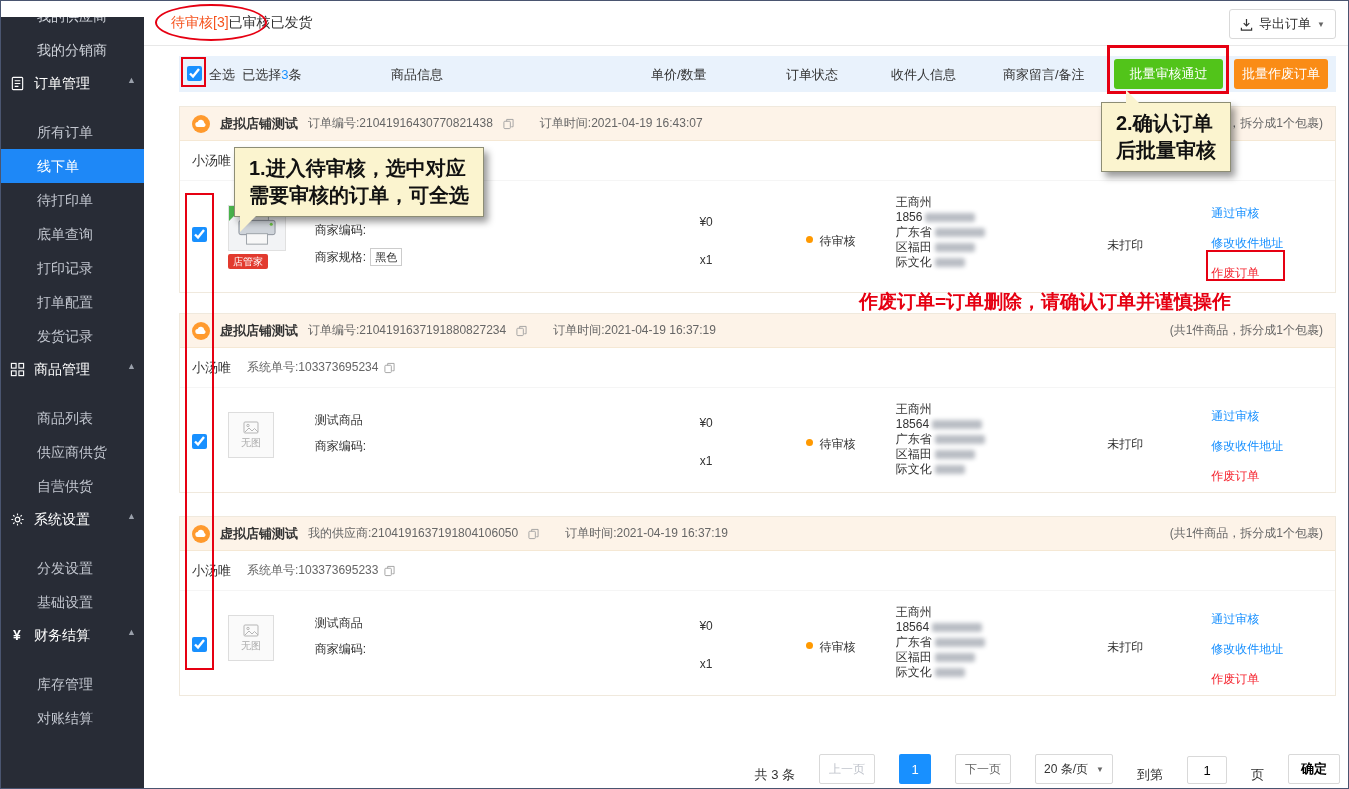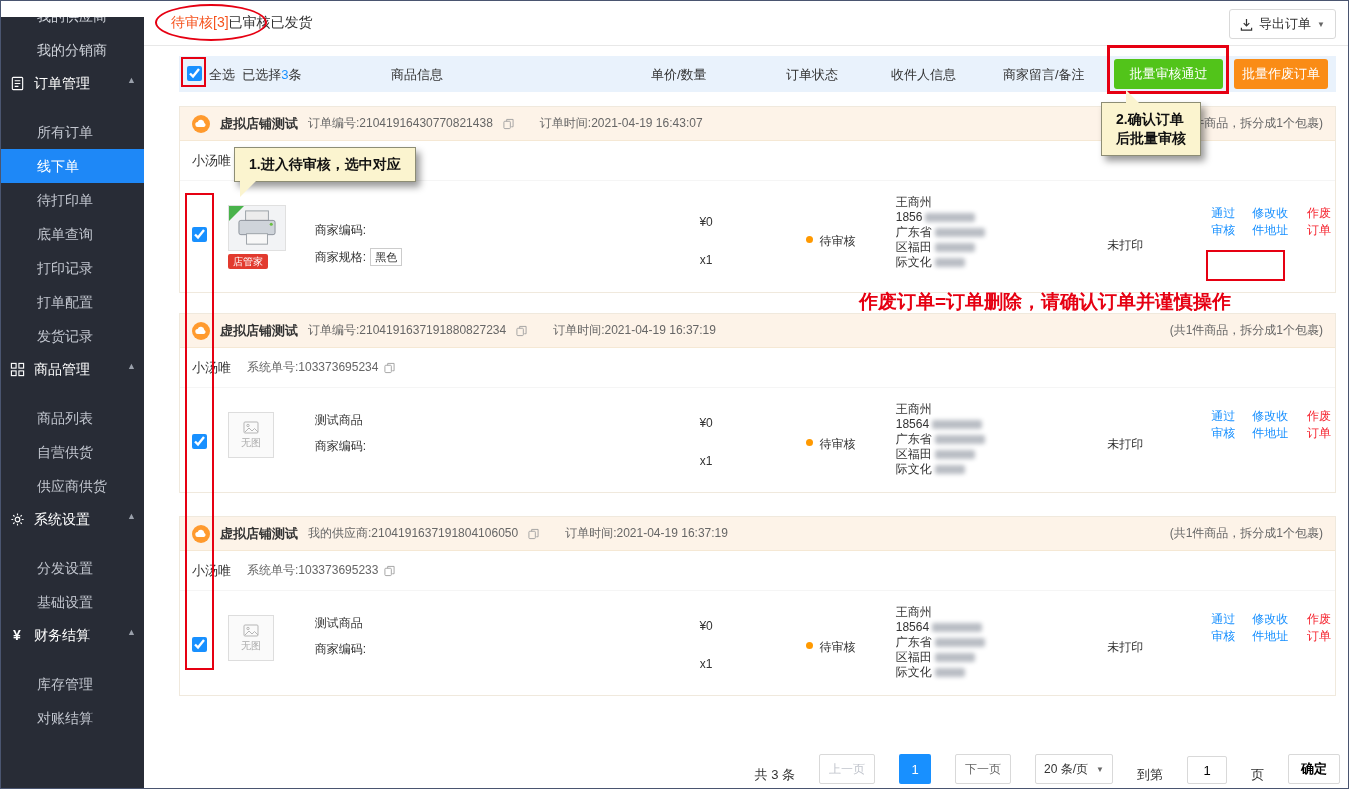--- a/index.html
+++ b/index.html
@@ -59,42 +59,42 @@
   .p-name { min-height:14px; }
   .spec-box { display:inline-block; border:1px solid #ccc; padding:0 4px; margin-left:4px; font-size:11px; line-height:16px; background:#fff; }
   .c-price { width:120px; text-align:center; font-size:12px; color:#333; padding-top:34px; }
   .c-price .qty { margin-top:24px; }
   .c-status { width:130px; padding-top:52px; display:flex; align-items:flex-start; justify-content:center; gap:6px; font-size:12px; color:#333; }
   .dot { width:7px; height:7px; border-radius:50%; background:#ff9900; margin-top:3px; flex:none; }
   .c-receiver { width:150px; padding-top:14px; font-size:12px; color:#333; line-height:15px; }
   .r-line { display:flex; align-items:center; gap:3px; white-space:nowrap; }
   .blur { display:inline-block; height:9px; background:#b9bdc4; border-radius:2px; filter:blur(2px); } .b30{width:30px} .b40{width:40px} .b50{width:50px}
   .c-print { width:160px; text-align:center; padding-top:56px; font-size:12px; color:#333; }
-  .c-actions { width:130px; padding-top:24px; padding-left:6px; display:flex; flex-direction:row; gap:13px; font-size:12px; }
+  .c-actions { width:130px; padding-top:24px; padding-left:6px; display:flex; flex-direction:column; gap:13px; font-size:12px; }
   .c-actions a { color:#1890ff; cursor:pointer; text-decoration:none; }
   .c-actions a.red { color:#f5222d; }
 
   
   .pagination { position:absolute; right:8px; top:753px; display:flex; align-items:flex-end; gap:24px; font-size:13px; color:#333; }
   .pg-btn { min-width:56px; height:30px; border:1px solid #d9d9d9; background:#fff; border-radius:2px; display:flex; align-items:center; justify-content:center; font-size:12px; color:#666; cursor:pointer; padding:0 8px; }
   .pg-btn.disabled { color:#c0c4cc; cursor:default; }
   .pg-cur { width:32px; height:30px; background:#1890ff; color:#fff; display:flex; align-items:center; justify-content:center; border-radius:2px; font-size:13px; cursor:pointer; }
   .pg-select { height:30px; border:1px solid #d9d9d9; border-radius:2px; display:flex; align-items:center; gap:8px; padding:0 8px; font-size:12px; color:#333; cursor:pointer; background:#fff; }
   .pg-input { width:40px; height:28px; border:1px solid #d9d9d9; border-radius:2px; text-align:center; font-size:13px; }
   .pg-confirm { height:30px; padding:0 12px; border:1px solid #d9d9d9; background:#fff; font-size:13px; font-weight:bold; border-radius:2px; cursor:pointer; }
 
   
   .ann-layer { position:absolute; inset:0; pointer-events:none; z-index:60; }
   .ann-rect { position:absolute; border:2px solid #e60012; }
   .ann-ellipse { position:absolute; left:154px; top:3px; width:112px; height:37px; border:2px solid #e60012; border-radius:50%; }
   .r-headercheck { left:180px; top:56px; width:25px; height:30px; }
   .r-batch { left:1106px; top:44px; width:122px; height:49px; border-width:3px; }
   .r-colcheck { left:184px; top:192px; width:29px; height:477px; }
   .r-cancel { left:1205px; top:249px; width:79px; height:31px; }
-  .callout { position:absolute; background:#fbf4cf; border:1px solid #8d8d75; box-shadow:4px 5px 7px rgba(0,0,0,.4); padding:7px 14px; font-size:14px; font-weight:600; color:#111; line-height:1.35; white-space:nowrap; }
+  .callout { position:absolute; background:#fbf4cf; border:1px solid #8d8d75; box-shadow:4px 5px 7px rgba(0,0,0,.4); padding:7px 14px; font-size:20px; font-weight:600; color:#111; line-height:1.35; white-space:nowrap; }
   .c1 { left:233px; top:146px; }
   .c2 { left:1100px; top:101px; }
   .ptr-down { position:absolute; left:5px; bottom:-16px; width:0; height:0; border-top:17px solid #fbf4cf; border-right:17px solid transparent; }
   .ptr-up { position:absolute; left:24px; top:-13px; width:0; height:0; border-bottom:13px solid #fbf4cf; border-right:13px solid transparent; }
   .ann-warning { position:absolute; left:858px; top:288px; font-size:19px; font-weight:bold; color:#e60012; white-space:nowrap; }
 </style>
 </head>
 <body>
 
 <div class="page">
@@ -127,22 +127,22 @@
             <rect x="1.5" y="1.5" width="5" height="5"></rect>
             <rect x="9.5" y="1.5" width="5" height="5"></rect>
             <rect x="1.5" y="9.5" width="5" height="5"></rect>
             <rect x="9.5" y="9.5" width="5" height="5"></rect>
           </svg>
       </span>
       <span class="g-label">商品管理</span>
       <span class="g-arrow">▲</span>
     </div>
     <div class="side-sub">商品列表</div>
+    <div class="side-sub">供应商供货</div>
     <div class="side-sub">自营供货</div>
-    <div class="side-sub">供应商供货</div>
 
     <div class="side-group">
       <span class="g-icon">
         <svg width="15" height="15" viewBox="0 0 16 16" fill="none" stroke="#fff" stroke-width="1.2">
             <circle cx="8" cy="8" r="2.5"></circle>
             <path d="M8 1.5v2M8 12.5v2M1.5 8h2M12.5 8h2M3.4 3.4l1.4 1.4M11.2 11.2l1.4 1.4M12.6 3.4l-1.4 1.4M4.8 11.2l-1.4 1.4"></path>
           </svg>
       </span>
       <span class="g-label">系统设置</span>
       <span class="g-arrow">▲</span>
@@ -471,20 +471,21 @@
 
   <div class="ann-layer">
     <div class="ann-ellipse"></div>
     <div class="ann-rect r-headercheck"></div>
     <div class="ann-rect r-batch"></div>
     <div class="ann-rect r-colcheck"></div>
     <div class="ann-rect r-cancel"></div>
     <div class="callout c1">
       <span class="ptr-down"></span>
       <div>1.进入待审核，选中对应</div>
+      <div>需要审核的订单，可全选</div>
     </div>
     <div class="callout c2">
       <span class="ptr-up"></span>
       <div>2.确认订单</div>
       <div>后批量审核</div>
     </div>
     <div class="ann-warning">作废订单=订单删除，请确认订单并谨慎操作</div>
   </div>
 
 </div>

